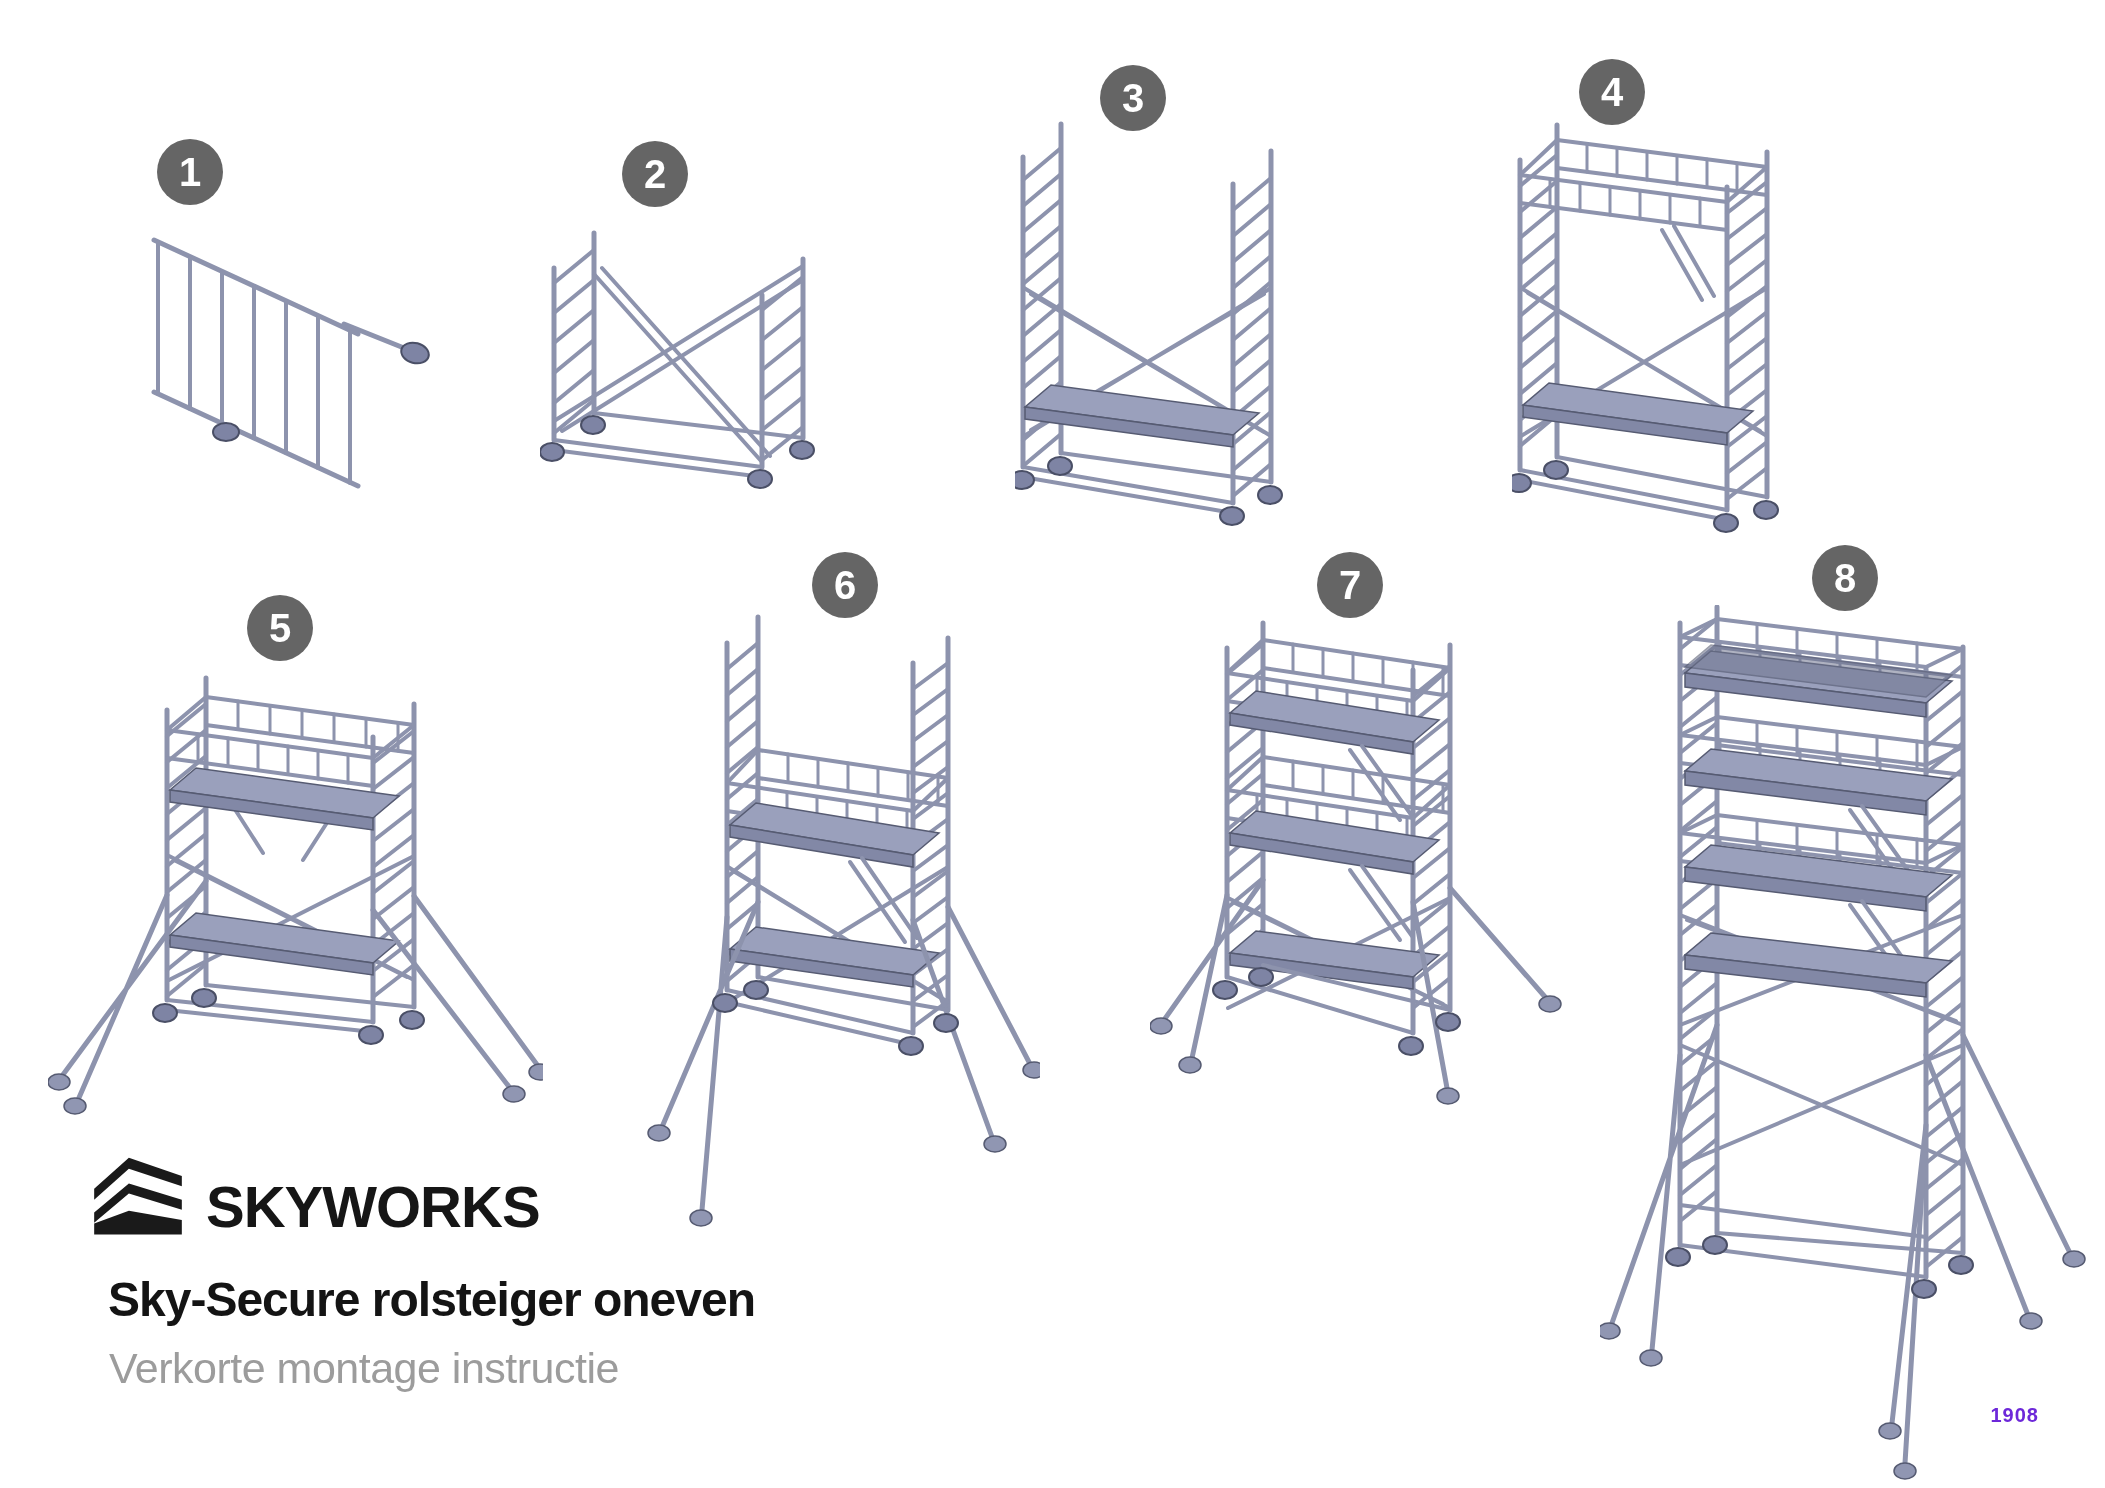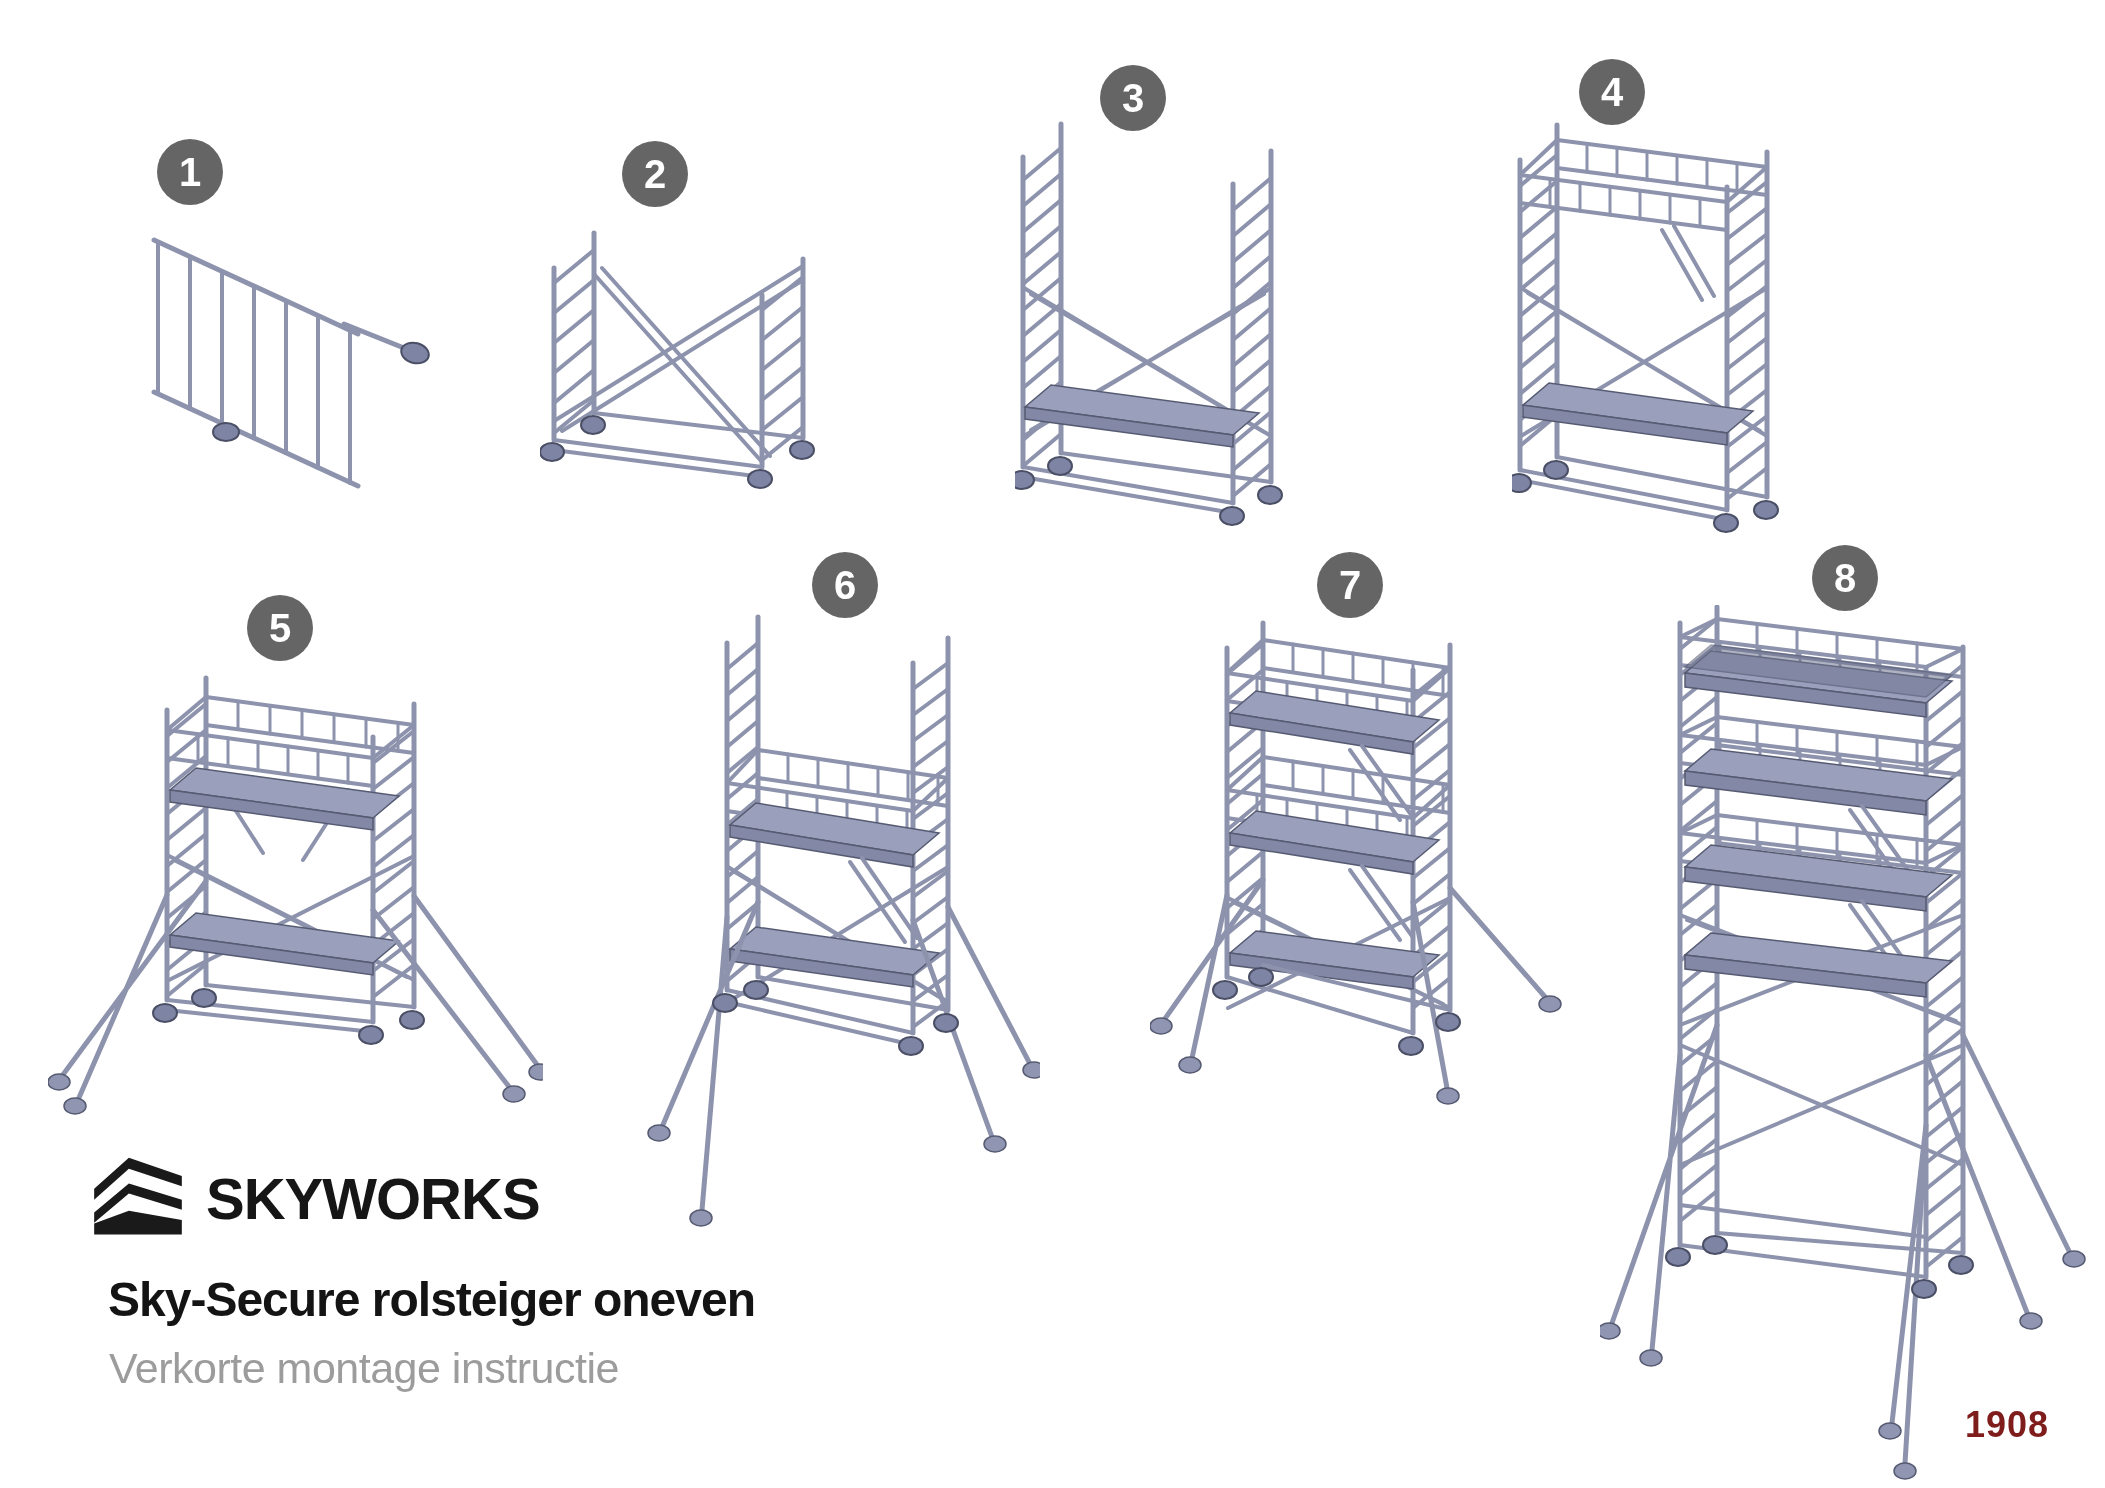--- a/index.html
+++ b/index.html
@@ -10,30 +10,30 @@
   .step-circle span{color:#ffffff;font-size:40px;font-weight:bold;line-height:1;}
   .illus{position:absolute;}
   
   .t{stroke:#8d93ad;fill:none;stroke-linecap:round;stroke-linejoin:round;} .w5{stroke-width:5;} .w4{stroke-width:4;} .w3{stroke-width:3;}
   .pt{fill:#9aa0bc;stroke:#565b72;stroke-width:1.5;}
   .pf{fill:#8288a6;stroke:#565b72;stroke-width:1.5;}
   .pd{fill:#6f758f;stroke:#4a4f66;stroke-width:1.5;}
   .cs{fill:#7e84a4;stroke:#4a4f66;stroke-width:2;}
   .ft{fill:#9096b2;stroke:#565b72;stroke-width:1.5;}
   
-  .brand{position:absolute;left:90px;top:1156px;display:flex;align-items:center;gap:20px;}
+  .brand{position:absolute;left:90px;top:1156px;display:flex;align-items:flex-end;gap:20px;}
   .brand-icon{width:96px;height:84px;}
   .brand-name{font-size:58px;font-weight:bold;color:#161616;letter-spacing:-1px;}
   .title{position:absolute;left:92px;top:1272px;font-size:48px;font-weight:bold;
          color:#141414;letter-spacing:-1px;margin-left:16px;}
   .subtitle{position:absolute;left:109px;top:1344px;font-size:43px;color:#9c9c9c;
          letter-spacing:-0.5px;}
   .footer-note{position:absolute;left:92px;top:1408px;font-size:24px;color:#141414;}
-  .doc-number{position:absolute;right:56px;top:1404px;font-size:36px;font-weight:bold;
-         color:#7f1d1d;letter-spacing:1px;}
+  .doc-number{position:absolute;right:66px;top:1404px;font-size:20px;font-weight:bold;
+         color:#6d28d9;letter-spacing:1px;}
 </style>
 </head>
 <body>
 
 <div class="page">
 
   <div class="step-circle" style="left:157px;top:139px;">
       <span>1</span>
     </div>
   <div class="step-circle" style="left:622px;top:141px;">

